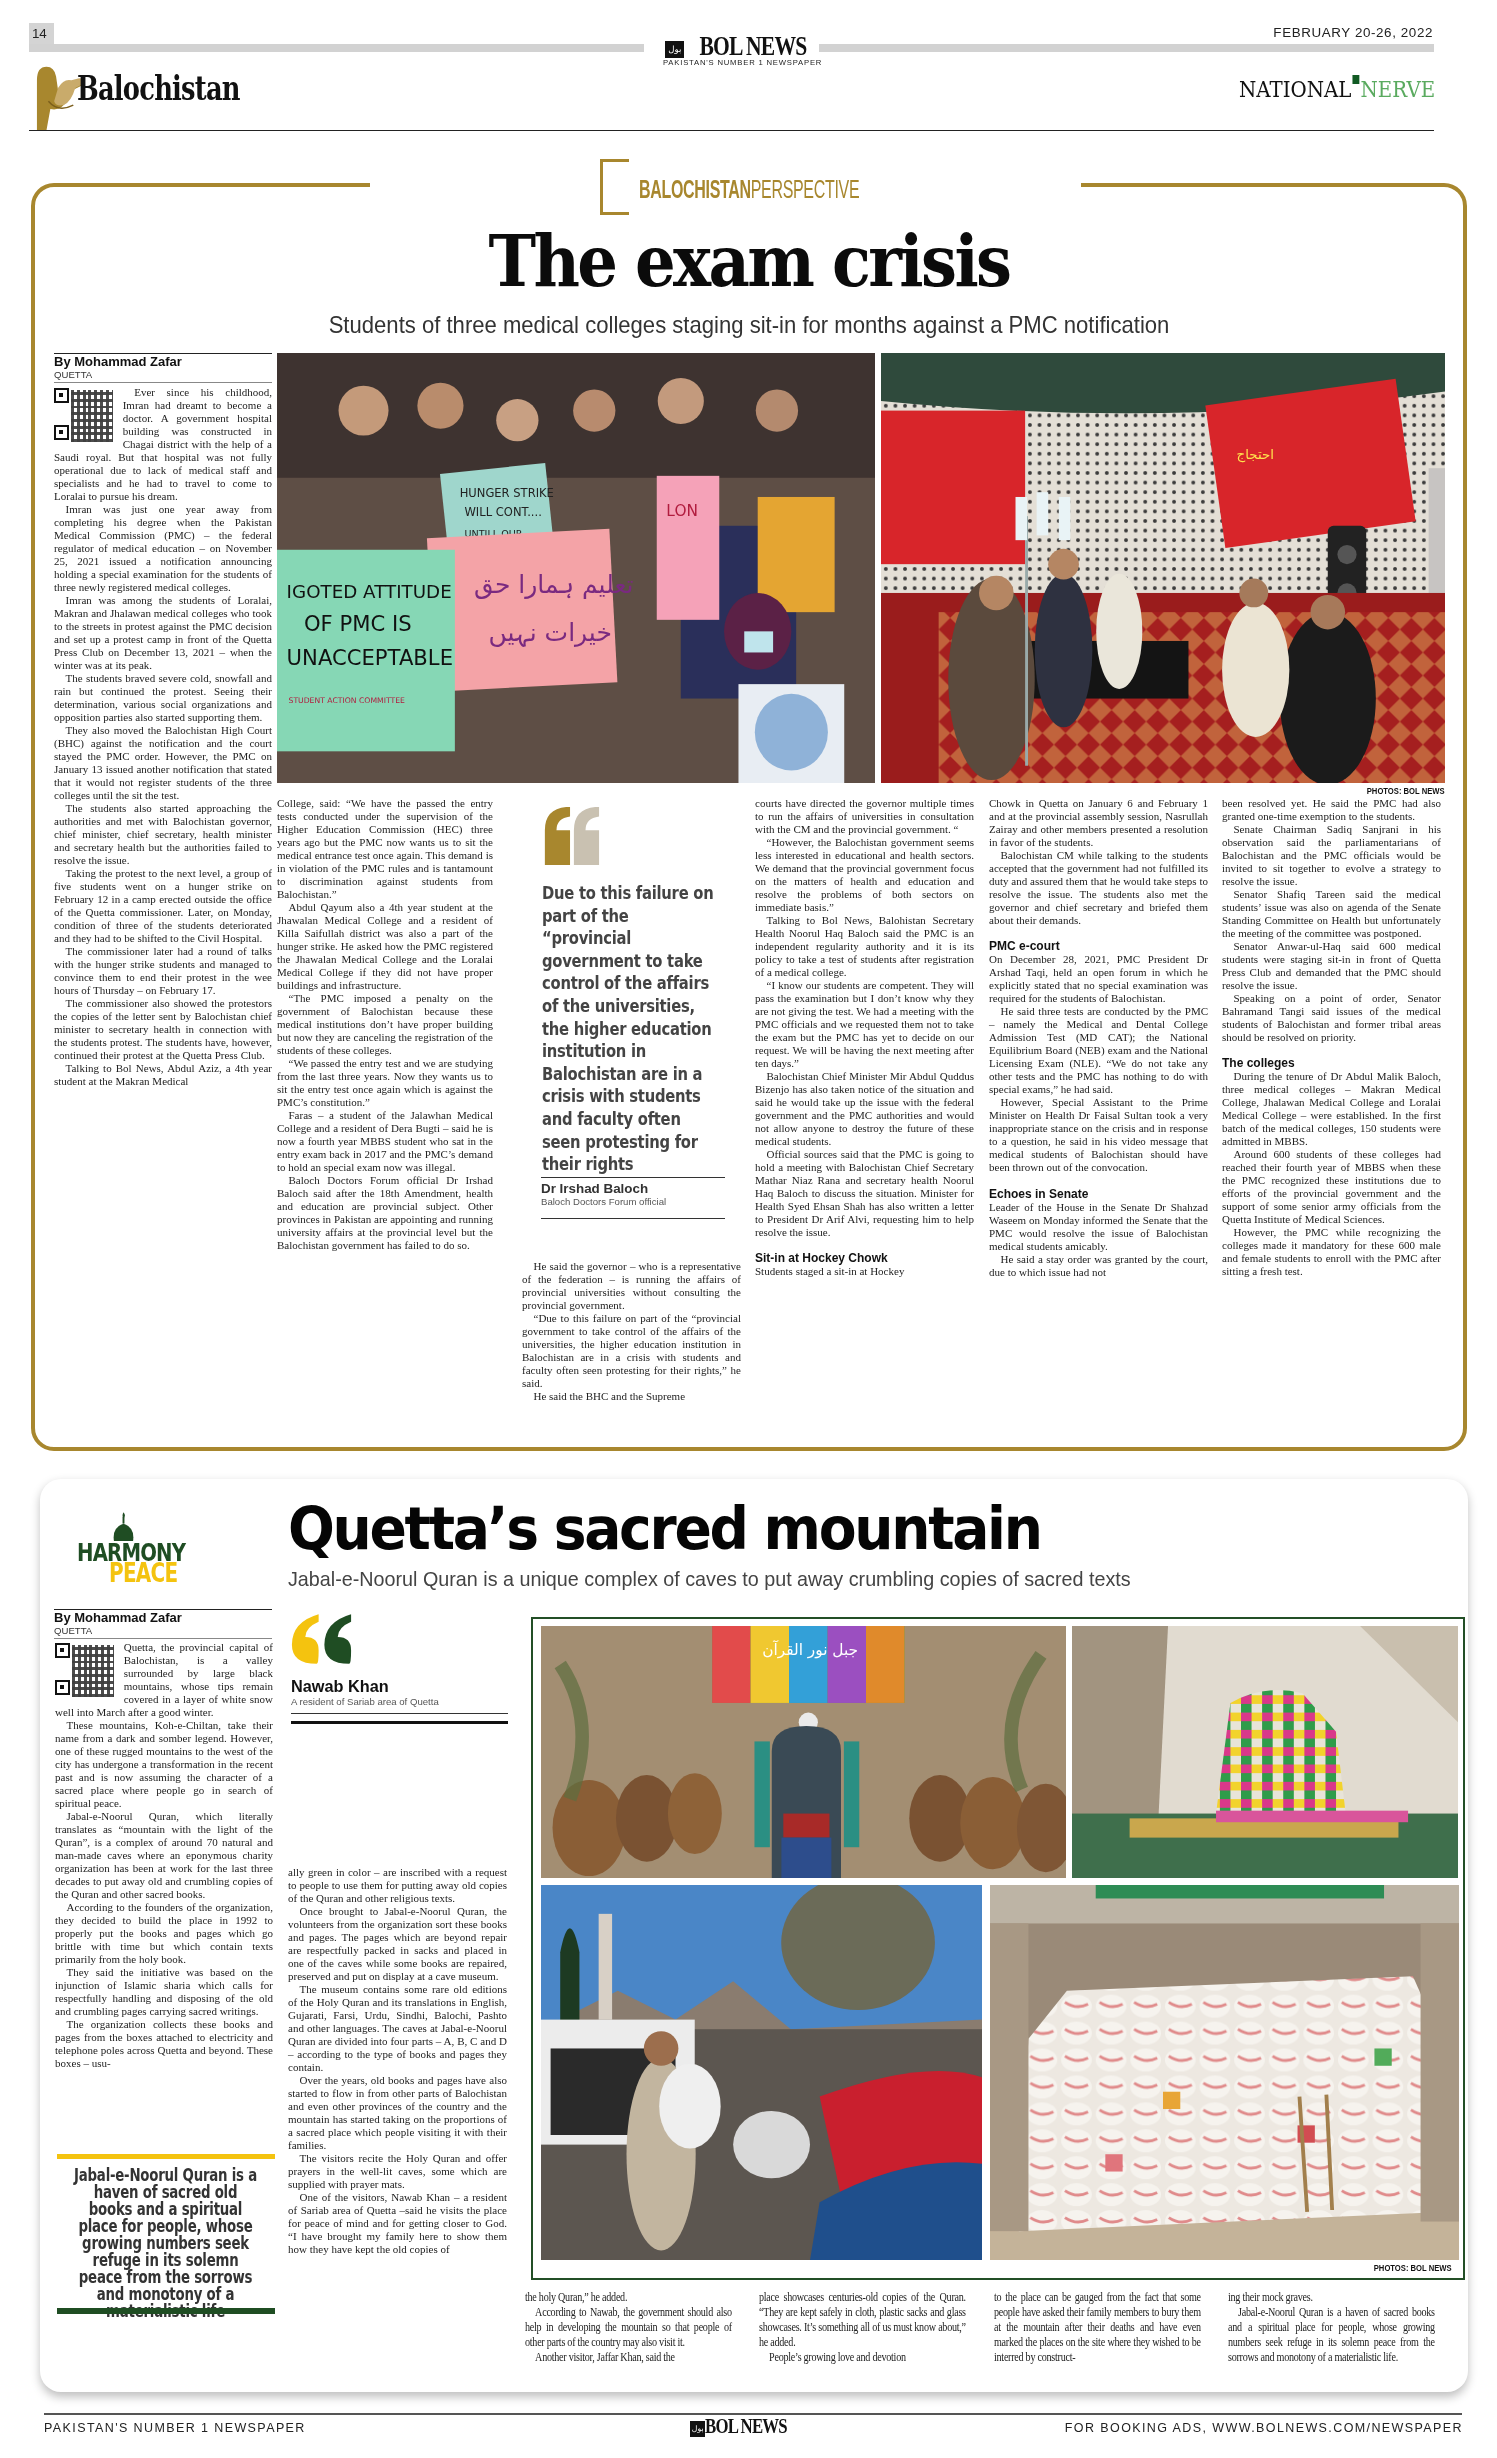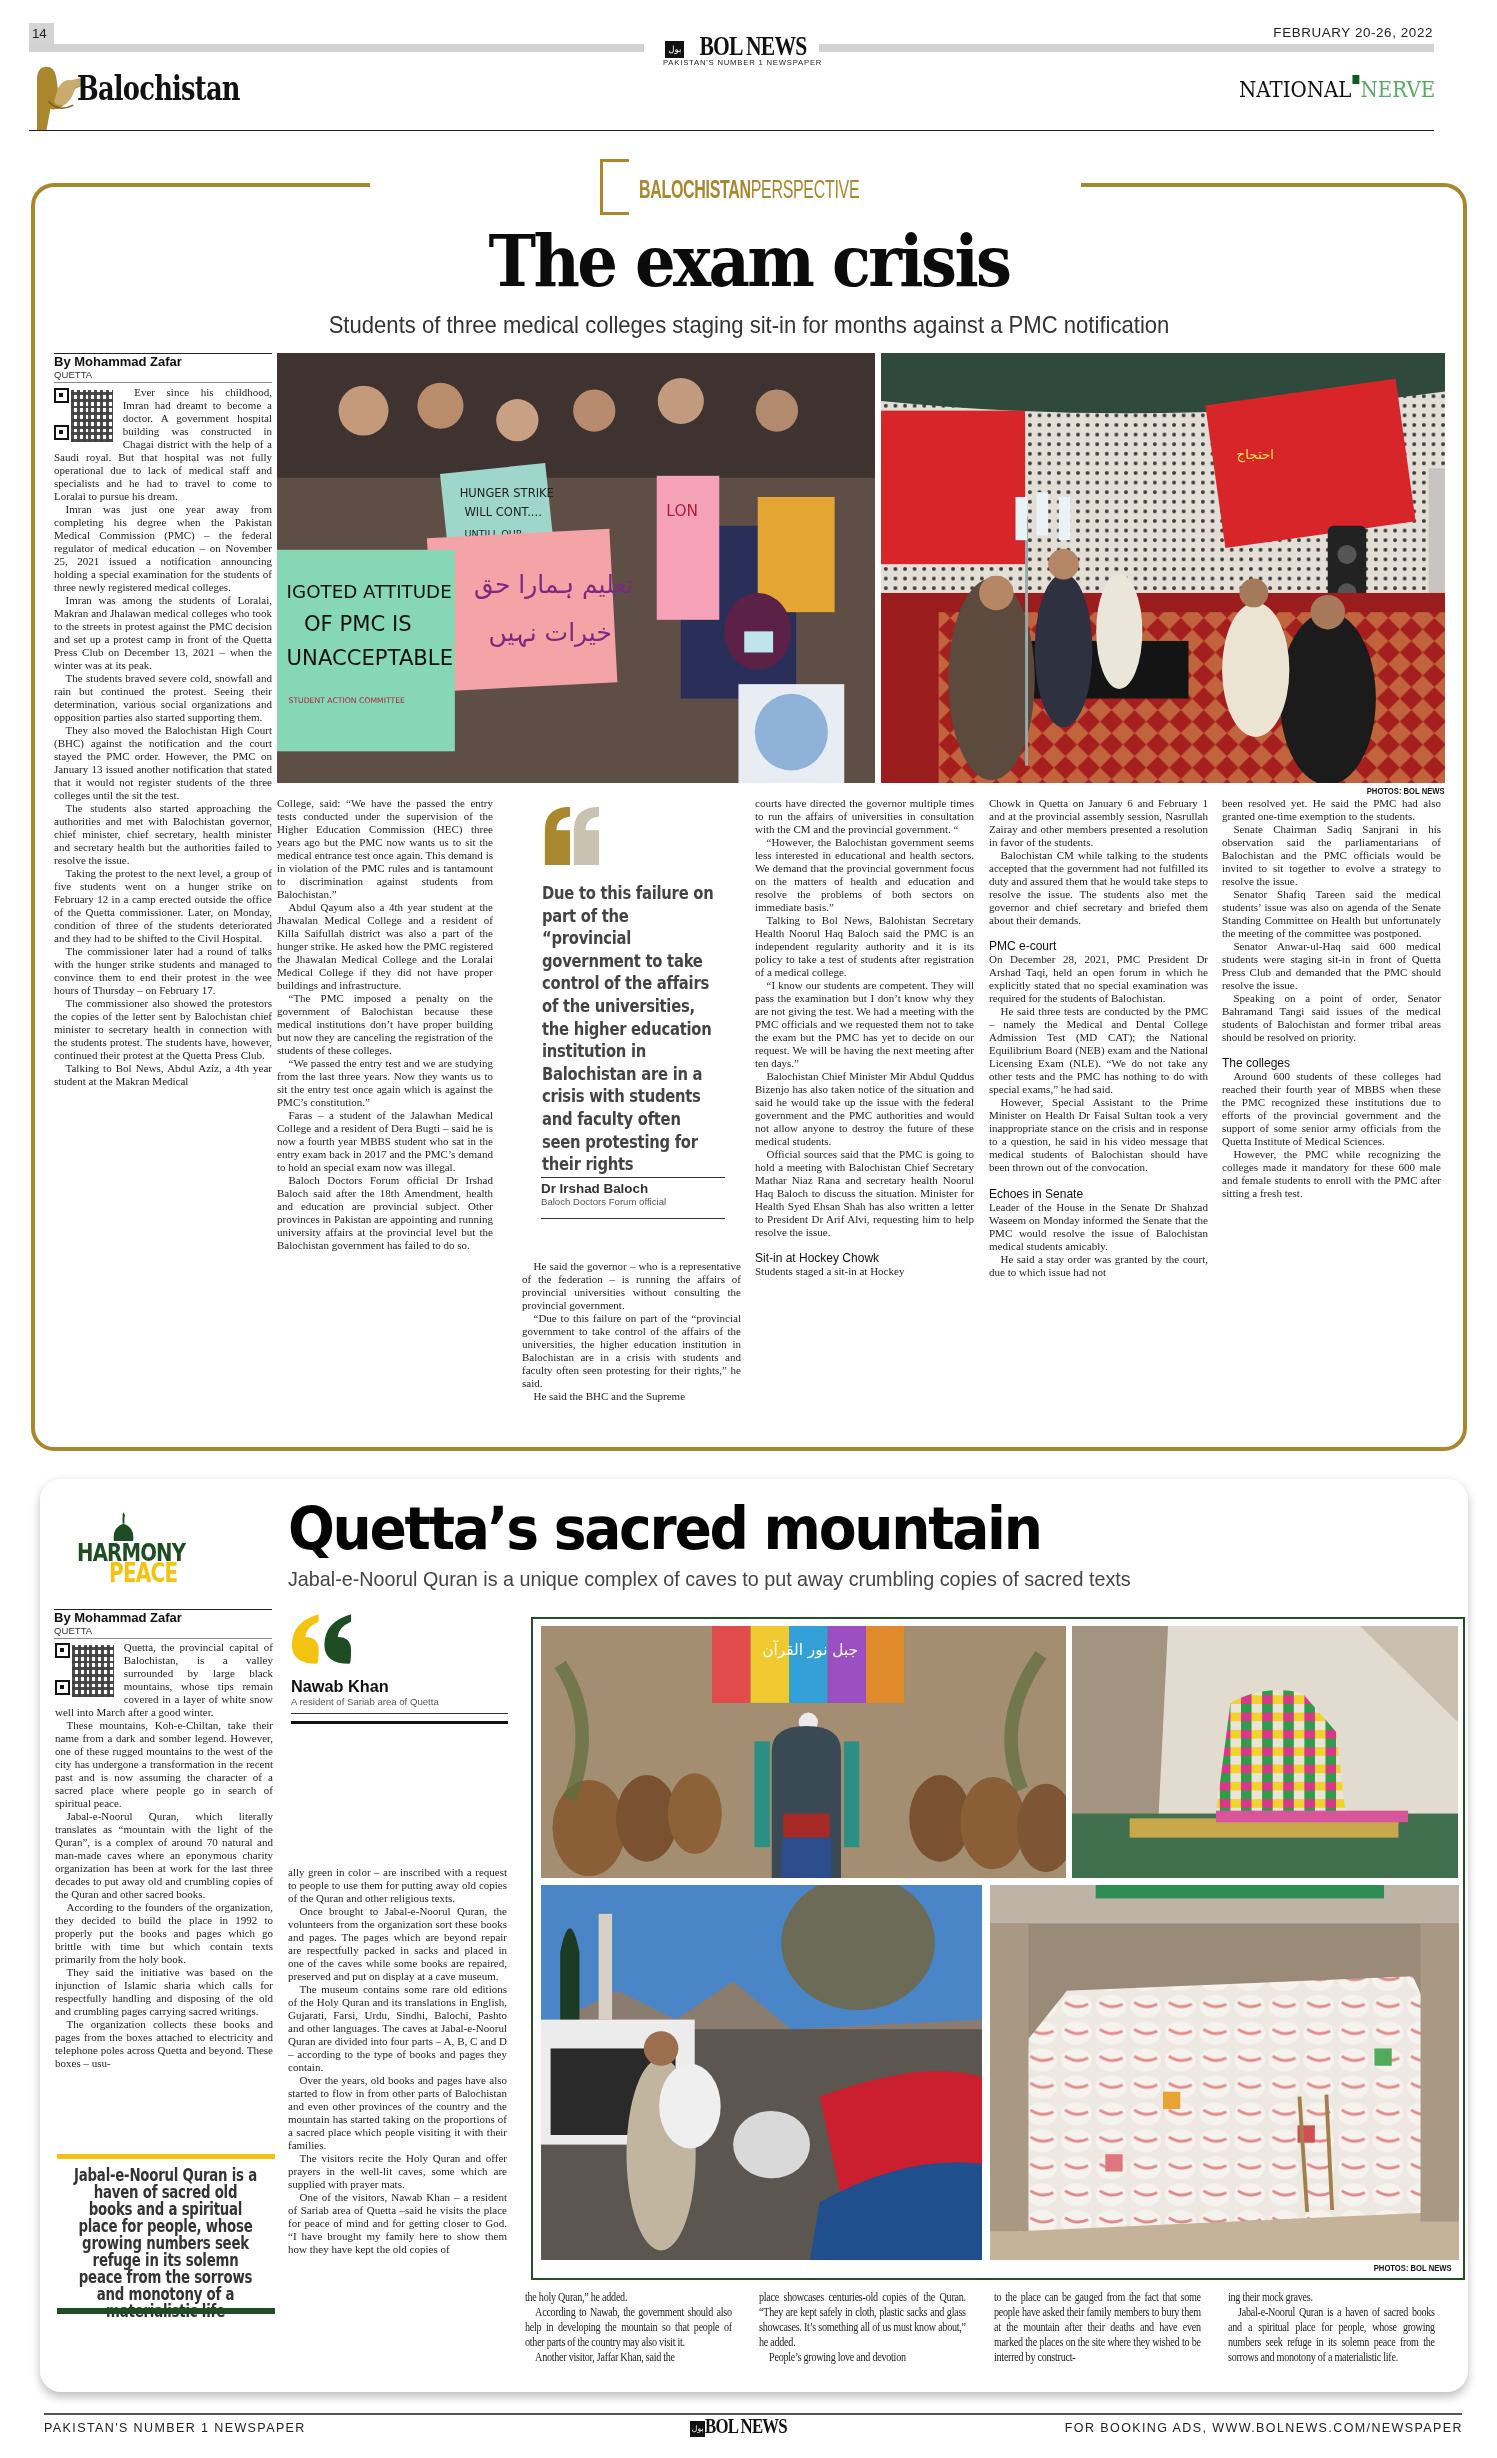--- a/index.html
+++ b/index.html
@@ -42,21 +42,21 @@
   .qr i { position: absolute; background: #111; }
   .qr .f { width: 15.4px; height: 15.4px; border: 2.9px solid #111; background: #fff; }
   .qr .f::after { content: ""; position: absolute; left: 2.9px; top: 2.9px; width: 3.8px; height: 3.8px; background: #111; }
   .qr-noise { position: absolute; left: 17.3px; top: 1.9px; width: 42px; height: 52px;
       background-image: repeating-linear-gradient(90deg, #111 0 2.9px, transparent 2.9px 5.8px), repeating-linear-gradient(0deg, #111 0 2.9px, transparent 2.9px 6.7px);
       background-blend-mode: multiply; opacity: 0.75; }
 
   .col { position: absolute; font-size: 11px; line-height: 13px; text-align: justify; color: #222; }
   .col p { text-indent: 11.5px; }
   .col p.ni { text-indent: 0; }
-  .col h4 { font-family: "Liberation Sans", sans-serif; font-size: 12px; font-weight: normal; color: #111; margin-top: 13.4px; text-indent: 0; }
+  .col h4 { font-family: "Liberation Sans", sans-serif; font-size: 12px; font-weight: bold; color: #111; margin-top: 13.4px; text-indent: 0; }
 
   .photo { position: absolute; overflow: hidden; }
   .credit { font-family: "Liberation Sans", sans-serif; font-size: 9px; font-weight: bold; color: #111; transform: scaleX(0.85); transform-origin: right; }
   .pull1 { font-family: "DejaVu Sans", sans-serif; font-weight: bold; font-size: 18px; line-height: 22.6px; color: #444; transform: scaleX(0.82); transform-origin: left; letter-spacing: -0.3px; }
   .pull-name { font-family: "Liberation Sans", sans-serif; font-weight: bold; font-size: 13.4px; color: #333; }
   .pull-role { font-family: "Liberation Sans", sans-serif; font-size: 9.6px; color: #555; }
 
   
   .box2 { left: 40px; top: 1479px; width: 1428px; height: 913px; border-radius: 21px; box-shadow: 0 4.8px 9.6px rgba(0,0,0,0.25); background: #fff; }
   .harmony { left: 77px; top: 1518px; width: 134px; }
@@ -264,20 +264,21 @@
   <p>He said a stay order was granted by the court, due to which issue had not</p>
 </div>
 
 <div class="col" style="left:1222px;top:797px;width:219px;">
   <p class="ni">been resolved yet. He said the PMC had also granted one-time exemption to the students.</p>
   <p>Senate Chairman Sadiq Sanjrani in his observation said the parliamentarians of Balochistan and the PMC officials would be invited to sit together to evolve a strategy to resolve the issue.</p>
   <p>Senator Shafiq Tareen said the medical students’ issue was also on agenda of the Senate Standing Committee on Health but unfortunately the meeting of the committee was postponed.</p>
   <p>Senator Anwar-ul-Haq said 600 medical students were staging sit-in in front of Quetta Press Club and demanded that the PMC should resolve the issue.</p>
   <p>Speaking on a point of order, Senator Bahramand Tangi said issues of the medical students of Balochistan and former tribal areas should be resolved on priority.</p>
   <h4>The colleges</h4>
+  <p>During the tenure of Dr Abdul Malik Baloch, three medical colleges – Makran Medical College, Jhalawan Medical College and Loralai Medical College – were established. In the first batch of the medical colleges, 150 students were admitted in MBBS.</p>
   <p>Around 600 students of these colleges had reached their fourth year of MBBS when these the PMC recognized these institutions due to efforts of the provincial government and the support of some senior army officials from the Quetta Institute of Medical Sciences.</p>
   <p>However, the PMC while recognizing the colleges made it mandatory for these 600 male and female students to enroll with the PMC after sitting a fresh test.</p>
 </div>
 
 <div class="abs box2"></div>
 
 <div class="abs harmony">
   <svg class="abs dome" style="left:35px;top:-5.8px;" width="23" height="29" viewBox="0 0 24 30">
     <path d="M12 0 Q15 4 12 6 Q10 4 12 0" fill="#1f4d23"></path>
     <rect x="11" y="5" width="2" height="7" fill="#1f4d23"></rect>

